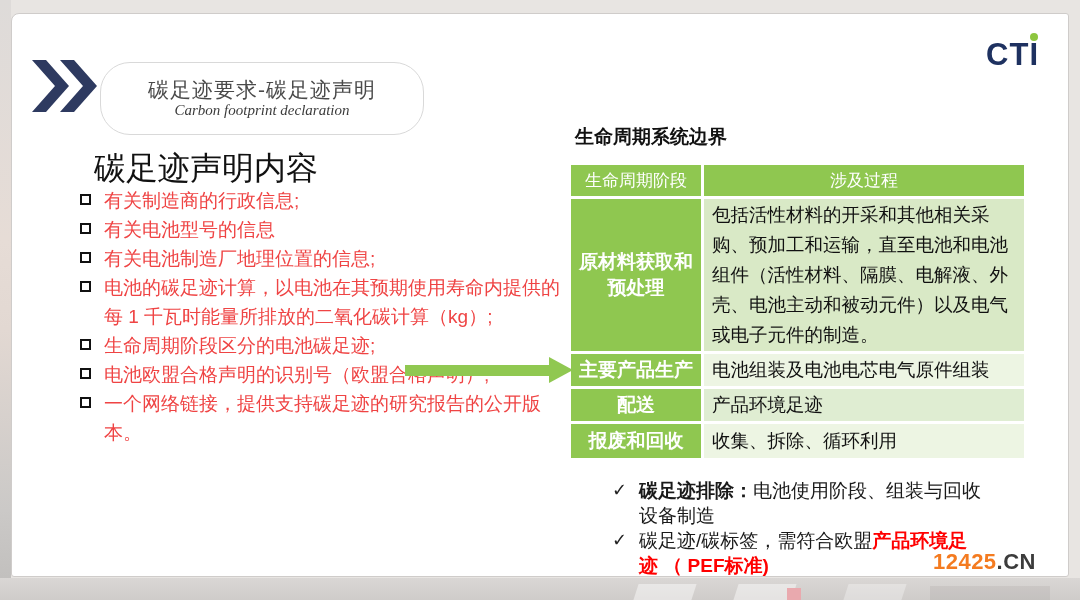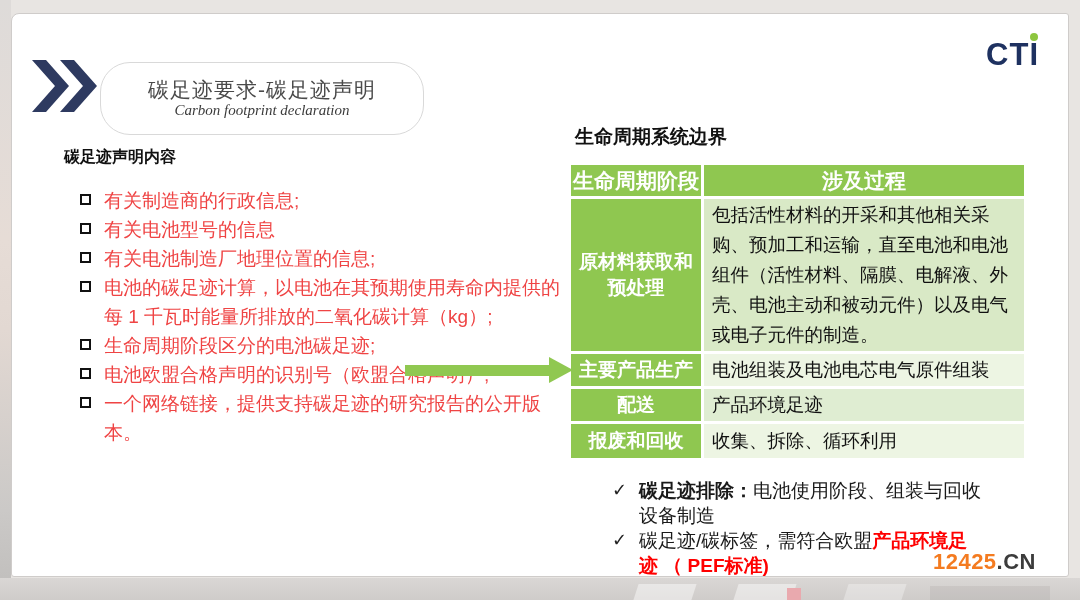--- a/index.html
+++ b/index.html
@@ -11,34 +11,34 @@
     border:1px solid #CFCCCA;border-radius:8px 3px 3px 3px;}
   
   .chevrons{position:absolute;left:20px;top:46px;width:66px;height:52px;}
   .title-pill{position:absolute;left:88px;top:48px;width:324px;height:73px;border:1px solid #D9D9D9;
     border-radius:30px;background:#fff;display:flex;flex-direction:column;align-items:center;justify-content:center;}
   .title-cn{font-size:21px;color:#4A4A4A;letter-spacing:1px;line-height:24px;}
   .title-en{font-family:"Liberation Serif",serif;font-style:italic;font-size:15px;color:#3C3C3C;line-height:17px;}
   .logo{position:absolute;right:29px;top:24px;font-weight:bold;font-size:31px;color:#1E3160;letter-spacing:1px;line-height:34px;margin-left:19px;}
   .logo .dot{position:absolute;top:-5px;right:1px;width:8px;height:8px;border-radius:50%;background:#8DC63F;}
   
-  .left-heading{position:absolute;left:52px;top:133px;font-size:16px;font-weight:bold;color:#111;}
+  .left-heading{position:absolute;left:82px;top:133px;font-size:32px;font-weight:normal;color:#111;}
   .bullets{position:absolute;left:68px;top:172px;width:482px;margin:0;padding:0;list-style:none;}
   .bullets li{display:flex;font-size:19px;color:#ef4444;line-height:29px;}
   .sq{flex:0 0 24px;margin-top:8px;}
   .sq i{display:block;width:11px;height:11px;border:2.5px solid #111;}
   
   .arrow{position:absolute;left:393px;top:342px;width:170px;height:28px;}
   .arrow .bar{position:absolute;left:0;top:9px;width:144px;height:11px;background:#90C851;}
   .arrow .head{position:absolute;left:144px;top:1px;width:0;height:0;
     border-top:13.5px solid transparent;border-bottom:13.5px solid transparent;border-left:24px solid #90C851;}
   
   .table-title{position:absolute;left:563px;top:110px;font-size:19px;font-weight:bold;color:#111;}
   table.lct{position:absolute;left:556px;top:148px;border-collapse:separate;border-spacing:3px;table-layout:fixed;}
-  .lct th{width:130px;background:#8FC750;color:#fff;font-size:21px;font-weight:bold;height:31px;text-align:center;}
+  .lct th{width:130px;background:#8FC750;color:#fff;font-size:17px;font-weight:normal;height:31px;text-align:center;}
   .lct th.proc-h{width:320px;}
   .lct td.stage{background:#8FC750;color:#fff;font-size:19px;font-weight:bold;text-align:center;vertical-align:middle;line-height:26px;padding:0 6px;}
   .lct td.proc{color:#111;font-size:18.5px;padding:1px 8px;vertical-align:middle;line-height:30px;}
   .r1 .proc{background:#D9E9C6;height:152px;}
   .r2 .proc{background:#EDF5E3;height:32px;}
   .r3 .proc{background:#DFEDD2;height:32px;}
   .r4 .proc{background:#EDF5E3;height:34px;}
   
   .notes{position:absolute;left:600px;top:464px;width:426px;margin:0;padding:0;list-style:none;}
   .notes li{display:flex;font-size:19px;line-height:25px;color:#1A1A1A;}

